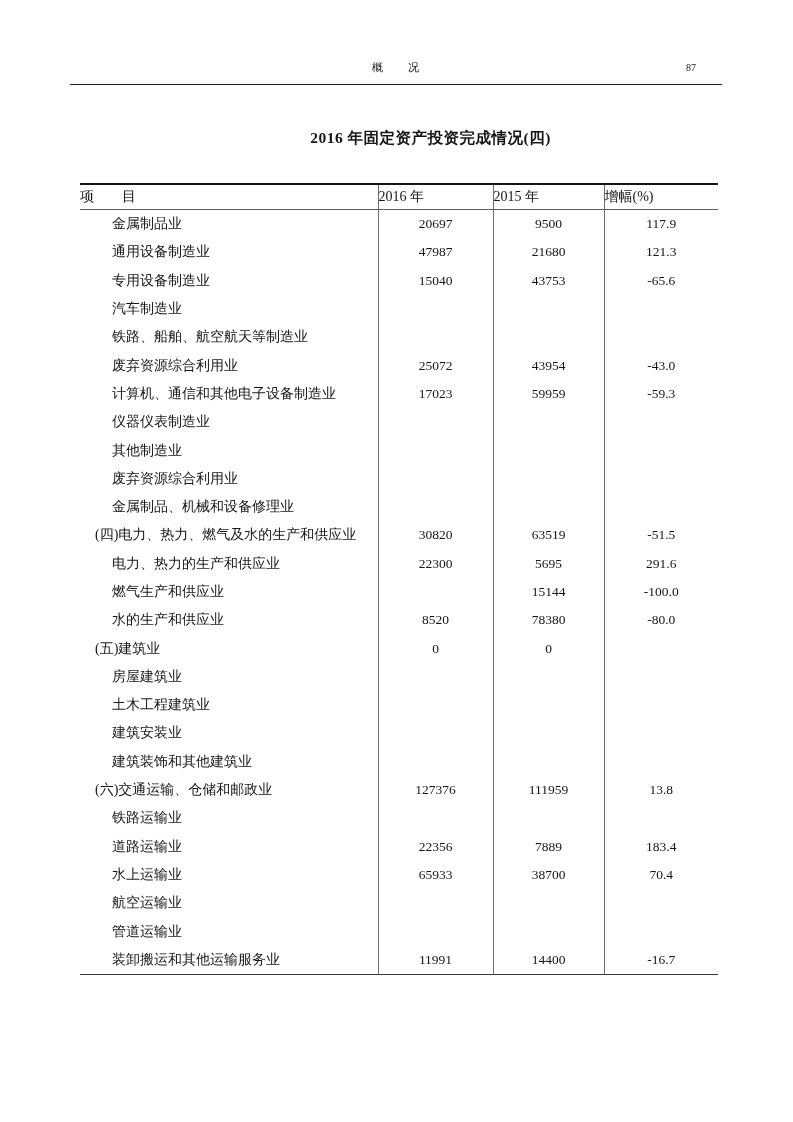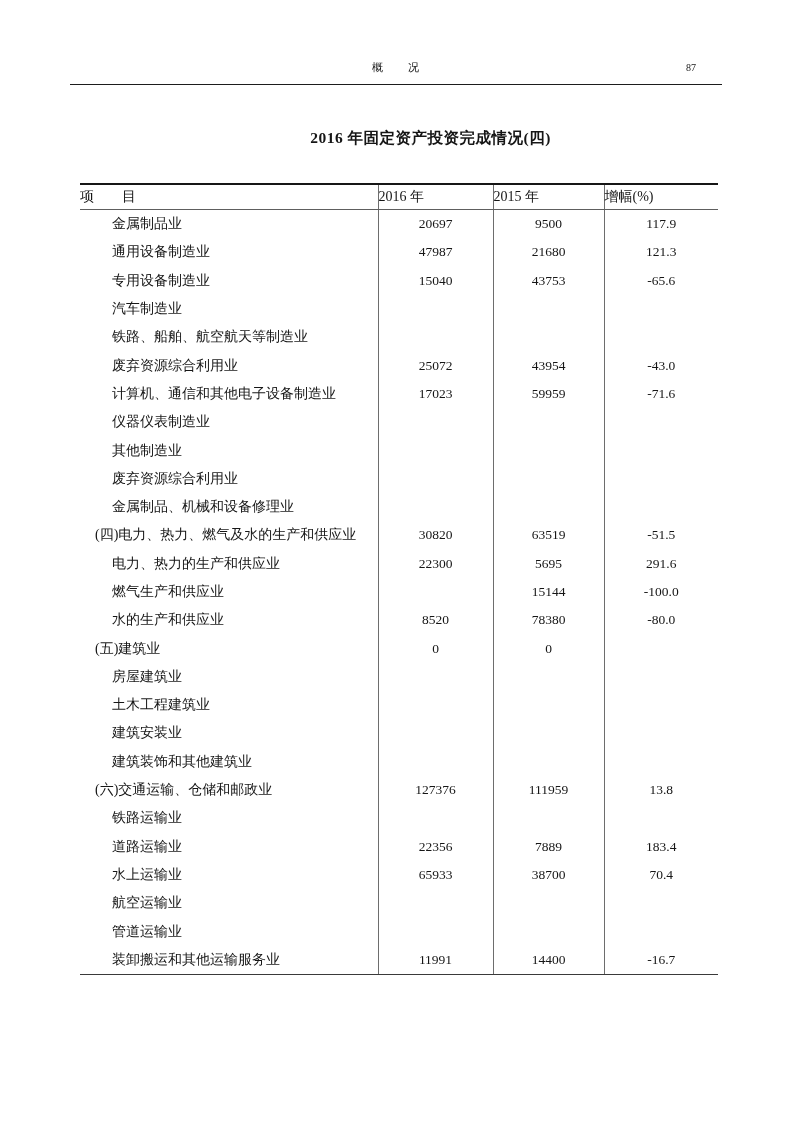--- a/index.html
+++ b/index.html
@@ -168,21 +168,21 @@
         <tr>
       <td class="item-cell sub">废弃资源综合利用业</td>
       <td class="num-cell">25072</td>
       <td class="num-cell">43954</td>
       <td class="num-cell">-43.0</td>
     </tr>
         <tr>
       <td class="item-cell sub">计算机、通信和其他电子设备制造业</td>
       <td class="num-cell">17023</td>
       <td class="num-cell">59959</td>
-      <td class="num-cell">-71.6</td>
+      <td class="num-cell">-59.3</td>
     </tr>
         <tr>
       <td class="item-cell sub">仪器仪表制造业</td>
       <td class="num-cell"></td>
       <td class="num-cell"></td>
       <td class="num-cell"></td>
     </tr>
         <tr>
       <td class="item-cell sub">其他制造业</td>
       <td class="num-cell"></td>

